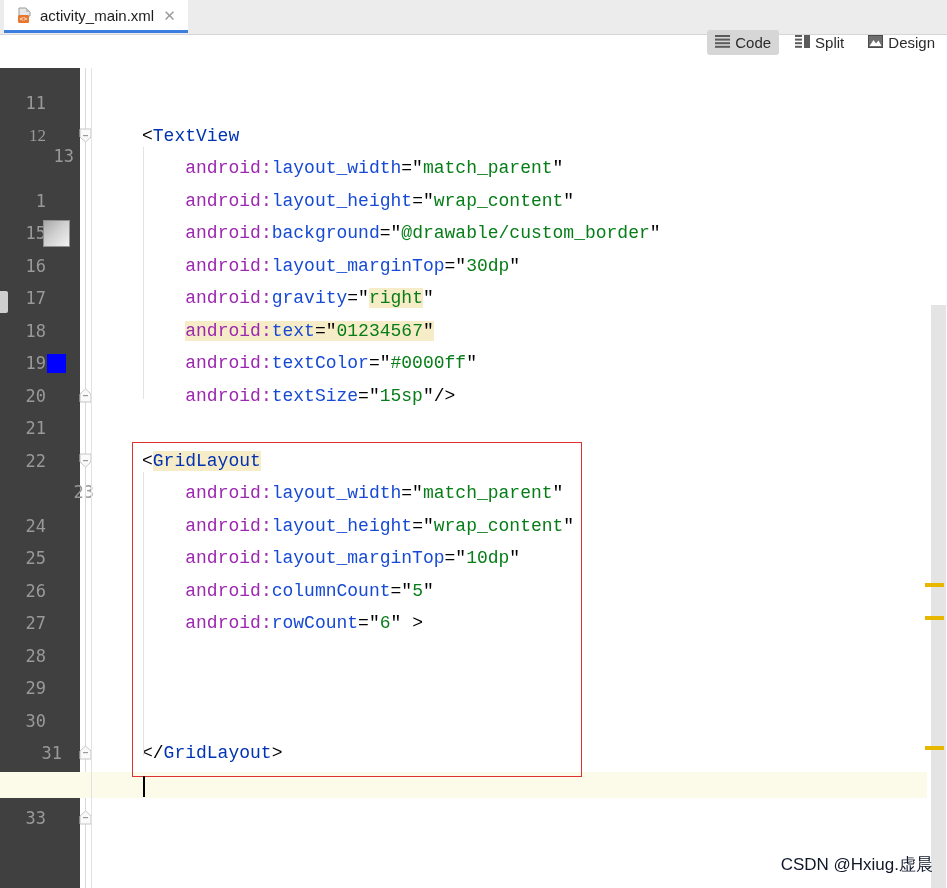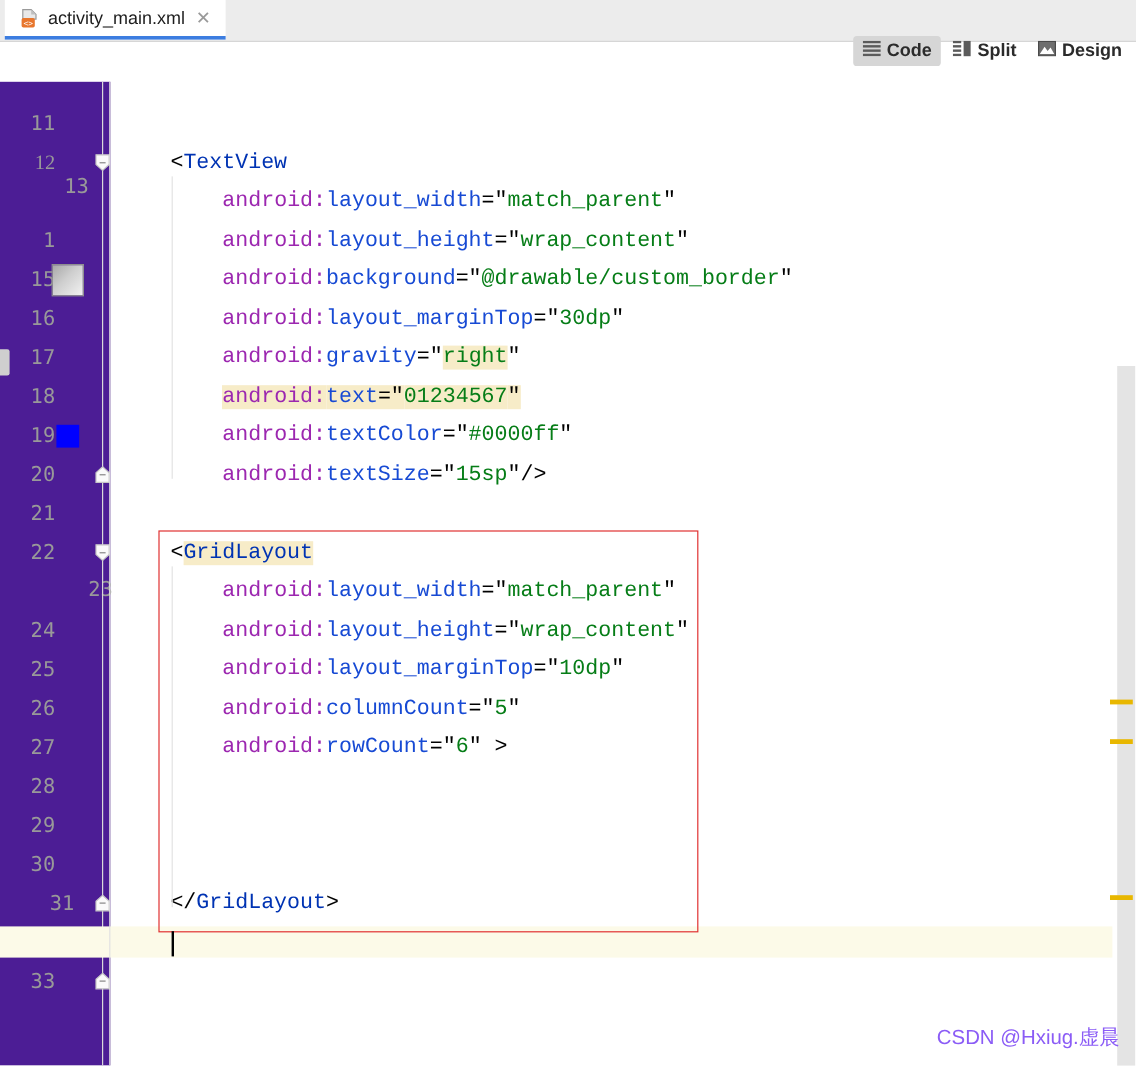--- a/index.html
+++ b/index.html
@@ -31,21 +31,21 @@
   }
   .tab-close{
     font-family:"Liberation Sans",sans-serif;
     font-size:15px;color:#9a9a9a;line-height:1;
     padding:0 2px;cursor:pointer;
   }
 
   
   .modebar{
     position:absolute;right:4px;top:30px;height:25px;
-    display:flex;align-items:center;gap:2px;font-weight:bold;
+    display:flex;align-items:center;gap:8px;
   }
   .modebtn{
     display:flex;align-items:center;gap:5px;
     height:25px;padding:0 8px;box-sizing:border-box;
     font-family:"Liberation Sans",sans-serif;
     font-size:15px;color:#2b2b2b;border-radius:3px;
     cursor:pointer;white-space:nowrap;
   }
   .modebtn.active{background:#d6d6d6;}
 
@@ -59,22 +59,22 @@
     font-size:15px;color:#555;
   }
   .navchev{cursor:pointer;width:14px;height:14px;}
 
   
   .editor{
     position:absolute;left:0;top:68px;width:947px;height:820px;
     background:#ffffff;overflow:hidden;
   }
   .gutter{
-    position:absolute;left:0;top:0;width:92px;height:820px;
-    background:#4c1d95;
+    position:absolute;left:0;top:0;width:80px;height:820px;
+    background:#404040;
   }
   .gutter-edge{
     position:absolute;left:91px;top:0;width:1px;height:820px;
     background:#e2e2e2;
   }
   .left-nub{
     position:absolute;left:0;top:0;width:8px;height:22px;
     background:#cfcfcf;border-radius:0 2px 2px 0;
   }
 
@@ -153,21 +153,21 @@
   }
   .smark{
     position:absolute;right:3px;width:19px;height:4px;
     background:#e8b700;
   }
 
   
   .watermark{
     position:absolute;right:14px;bottom:12px;
     font-family:"Liberation Sans",sans-serif;
-    font-size:17px;color:#8b5cf6;white-space:nowrap;
+    font-size:17px;color:#0f172a;white-space:nowrap;
     user-select:none;
   }
 </style>
 </head>
 <body>
 
 <div class="tabbar">
   <div class="tab">
     <span class="tab-icon">
       <svg width="17" height="17" viewBox="0 0 17 17">

